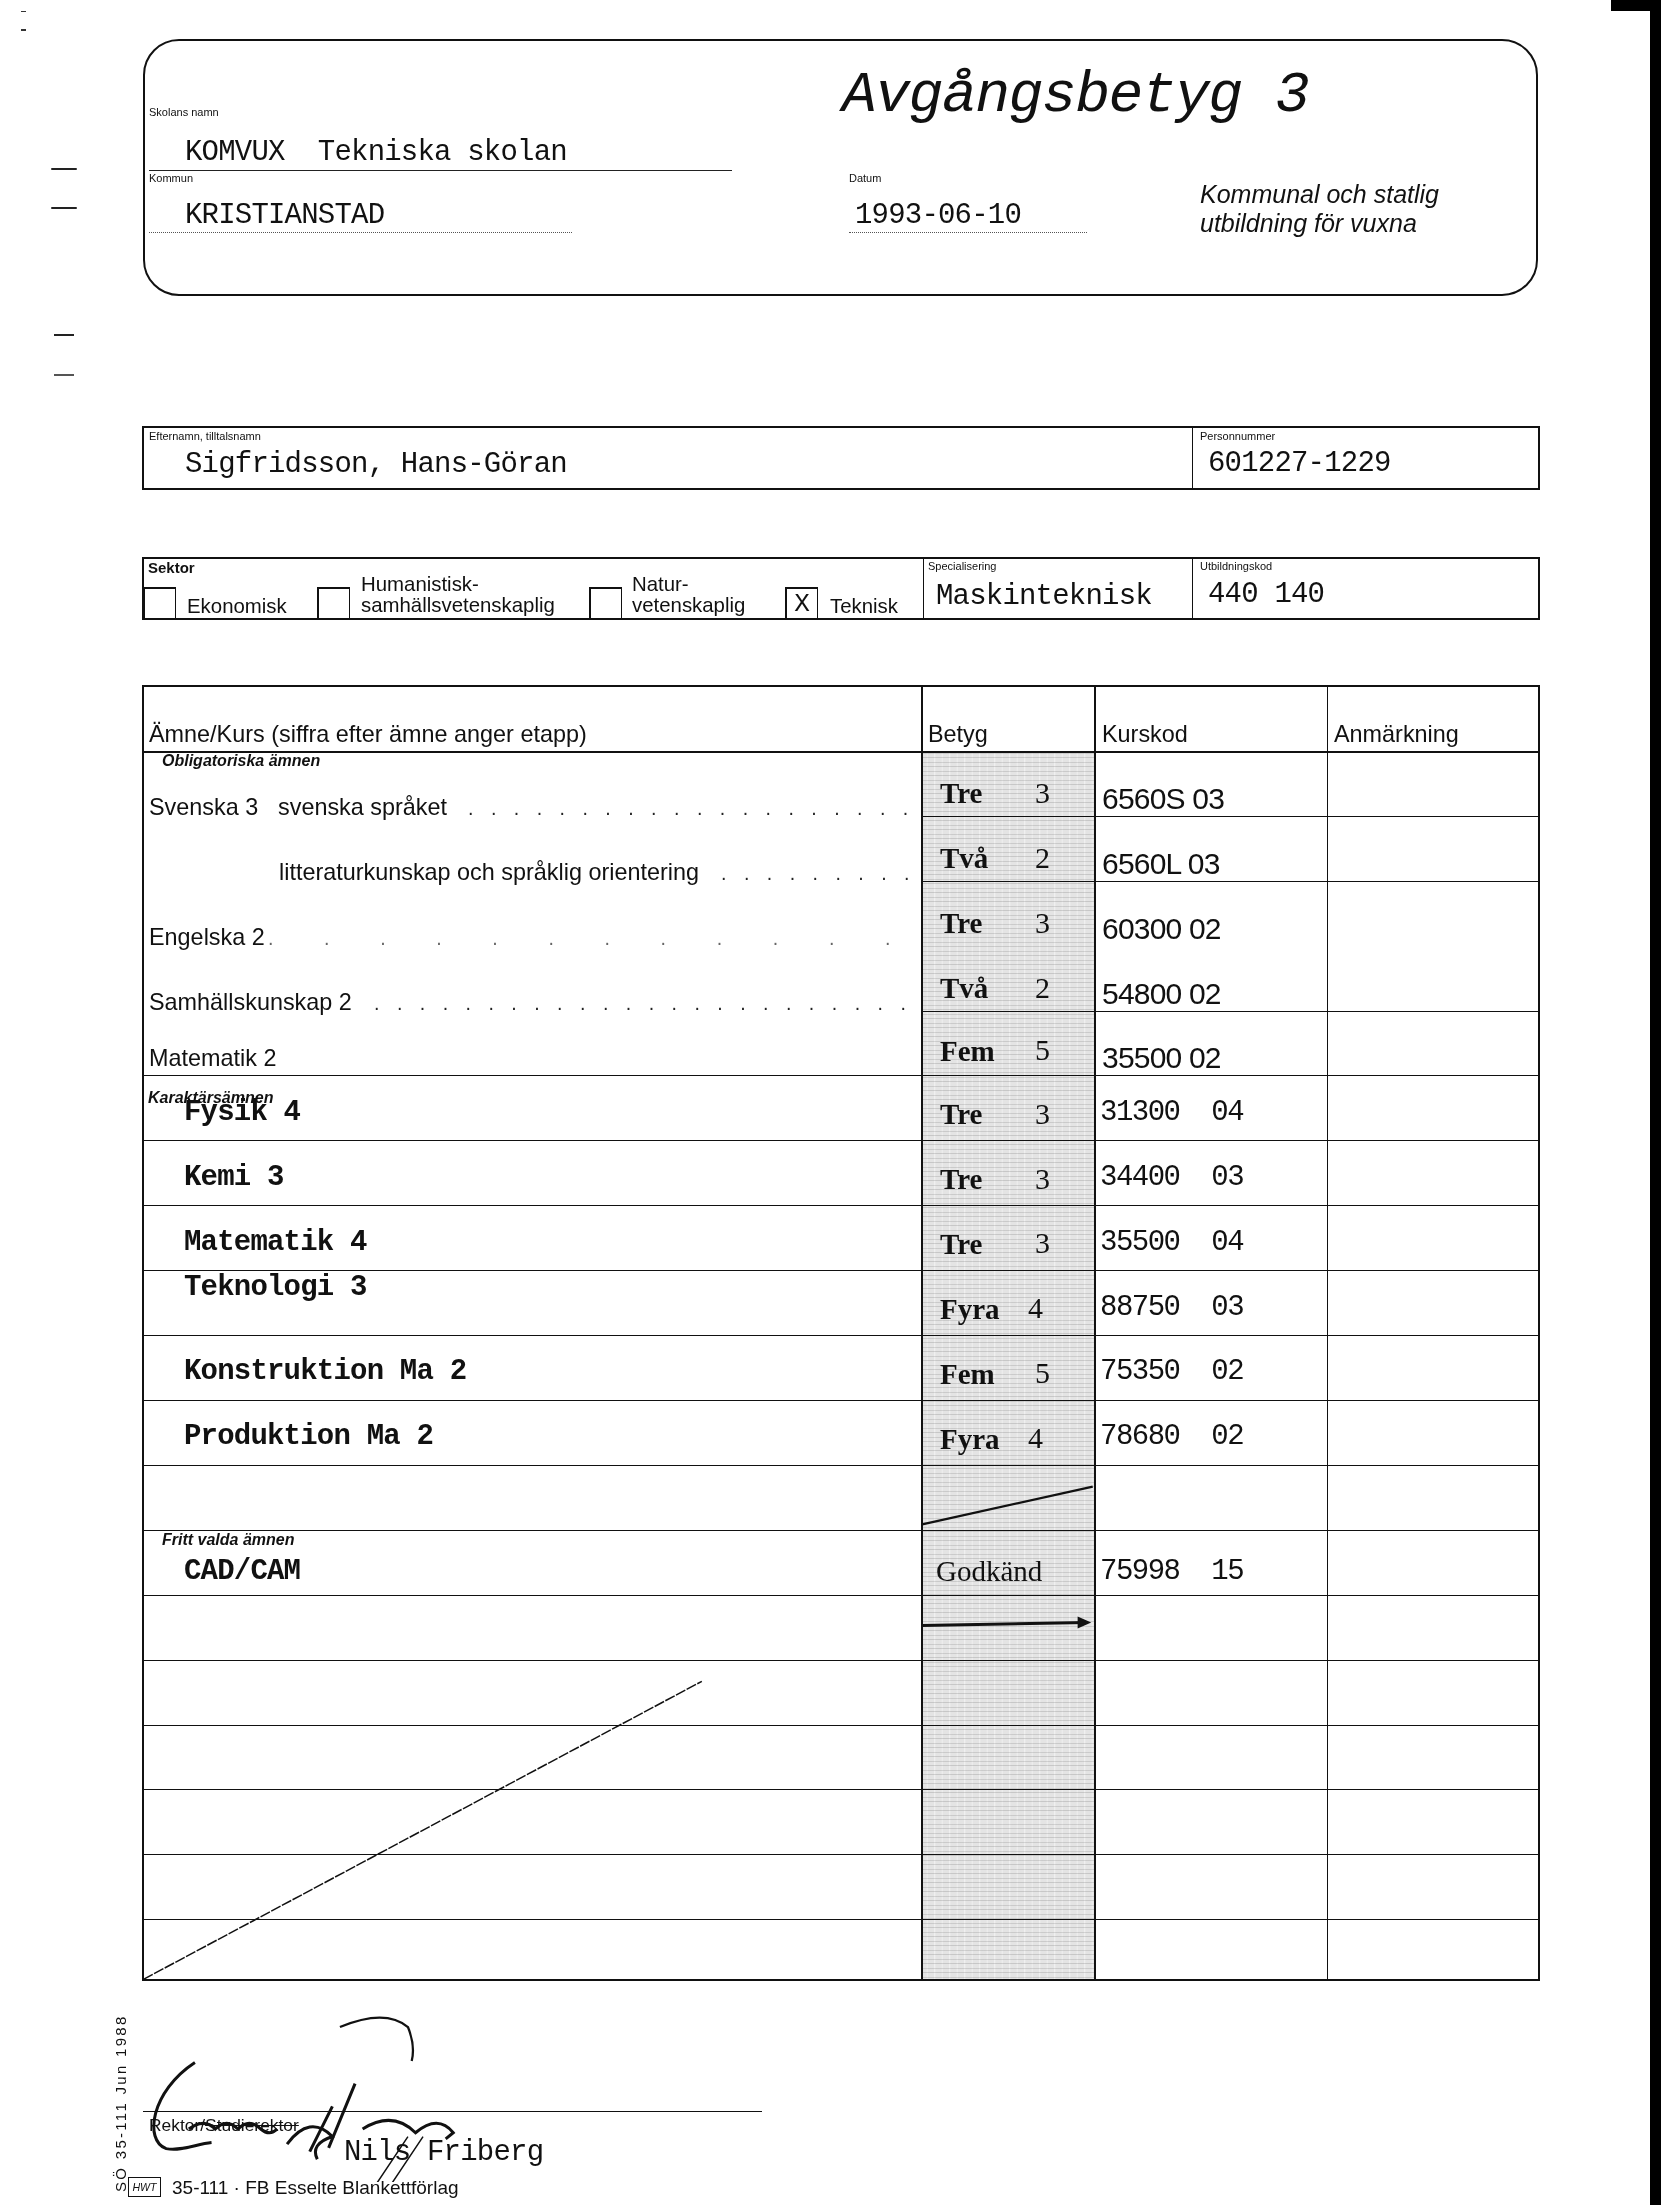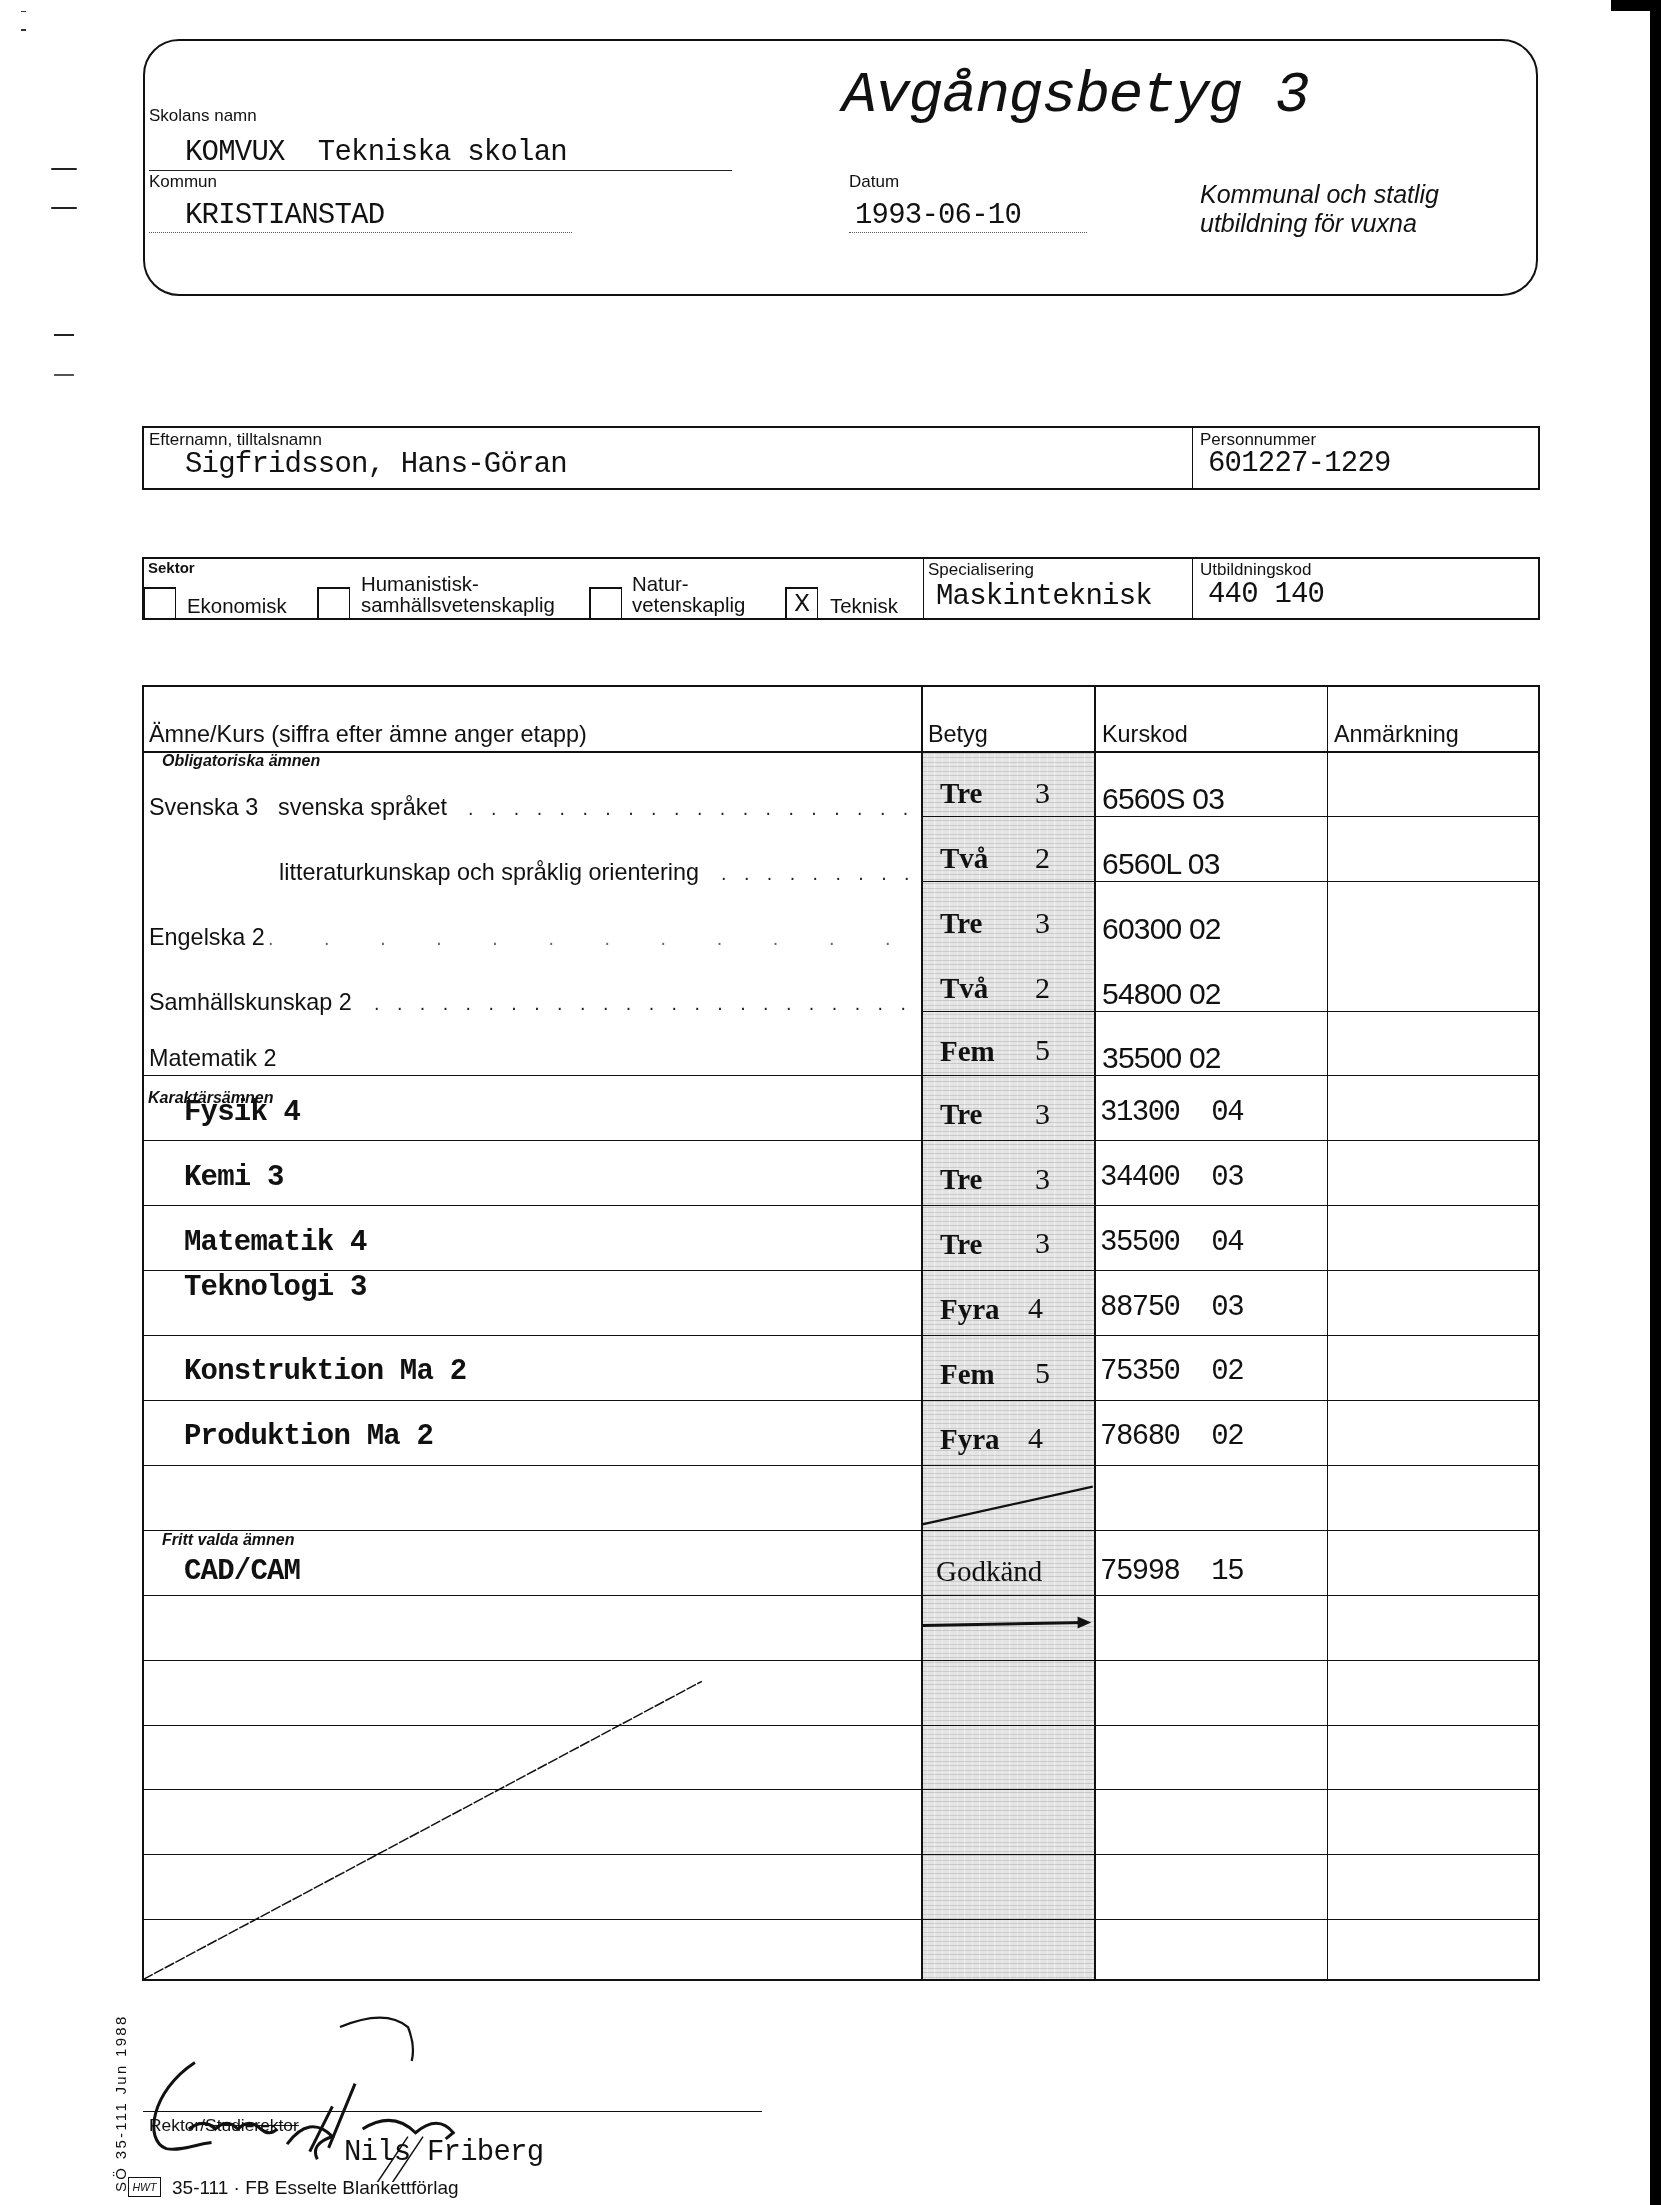--- a/index.html
+++ b/index.html
@@ -5,21 +5,21 @@
   html, body { margin:0; padding:0; background:#ffffff; }
   body { width:1661px; height:2205px; position:relative; overflow:hidden; color:#111; font-family:"Liberation Sans", sans-serif; }
   .abs { position:absolute; }
 
   
   .edge-bar { position:absolute; right:0; top:0; width:10.6px; height:2205px; background:#000; }
   .edge-top { position:absolute; right:10.6px; top:0; width:39px; height:10.6px; background:#000; }
 
   
   .header-box { left:143px; top:39px; width:1395px; height:257px; border:2.3px solid #111; border-radius:36px; box-sizing:border-box; }
-  .lbl-small { font-size:17px; color:#111; }
+  .lbl-small { font-size:11px; color:#111; }
   .typed { font-family:"Liberation Mono", monospace; font-size:29px; color:#111; letter-spacing:-0.8px; }
   .uline { border-bottom:1.5px solid #222; }
   .uline-dot { border-bottom:1.5px dotted #555; }
   .title { font-family:Liberation Mono, monospace; font-style:italic; font-size:58px; font-weight:400; letter-spacing:-1.5px; }
   .subtitle { font-style:italic; font-size:25px; line-height:29px; }
 
   
   .box { border:2.3px solid #111; box-sizing:border-box; }
   .vline { position:absolute; border-left:1.5px solid #111; }
   .hline { position:absolute; border-top:1.5px solid #111; }

